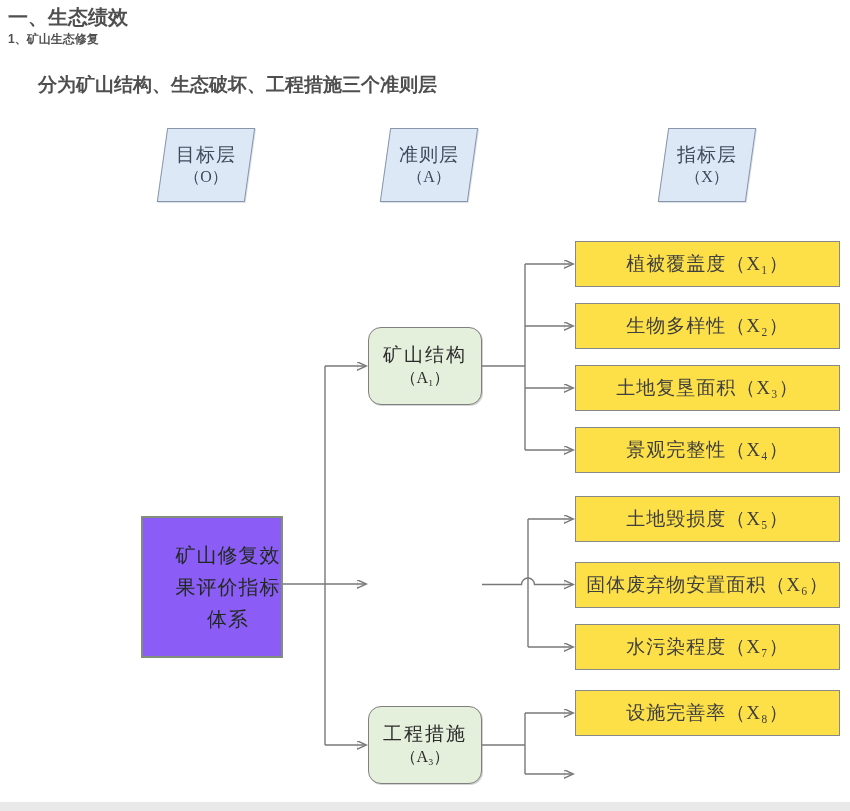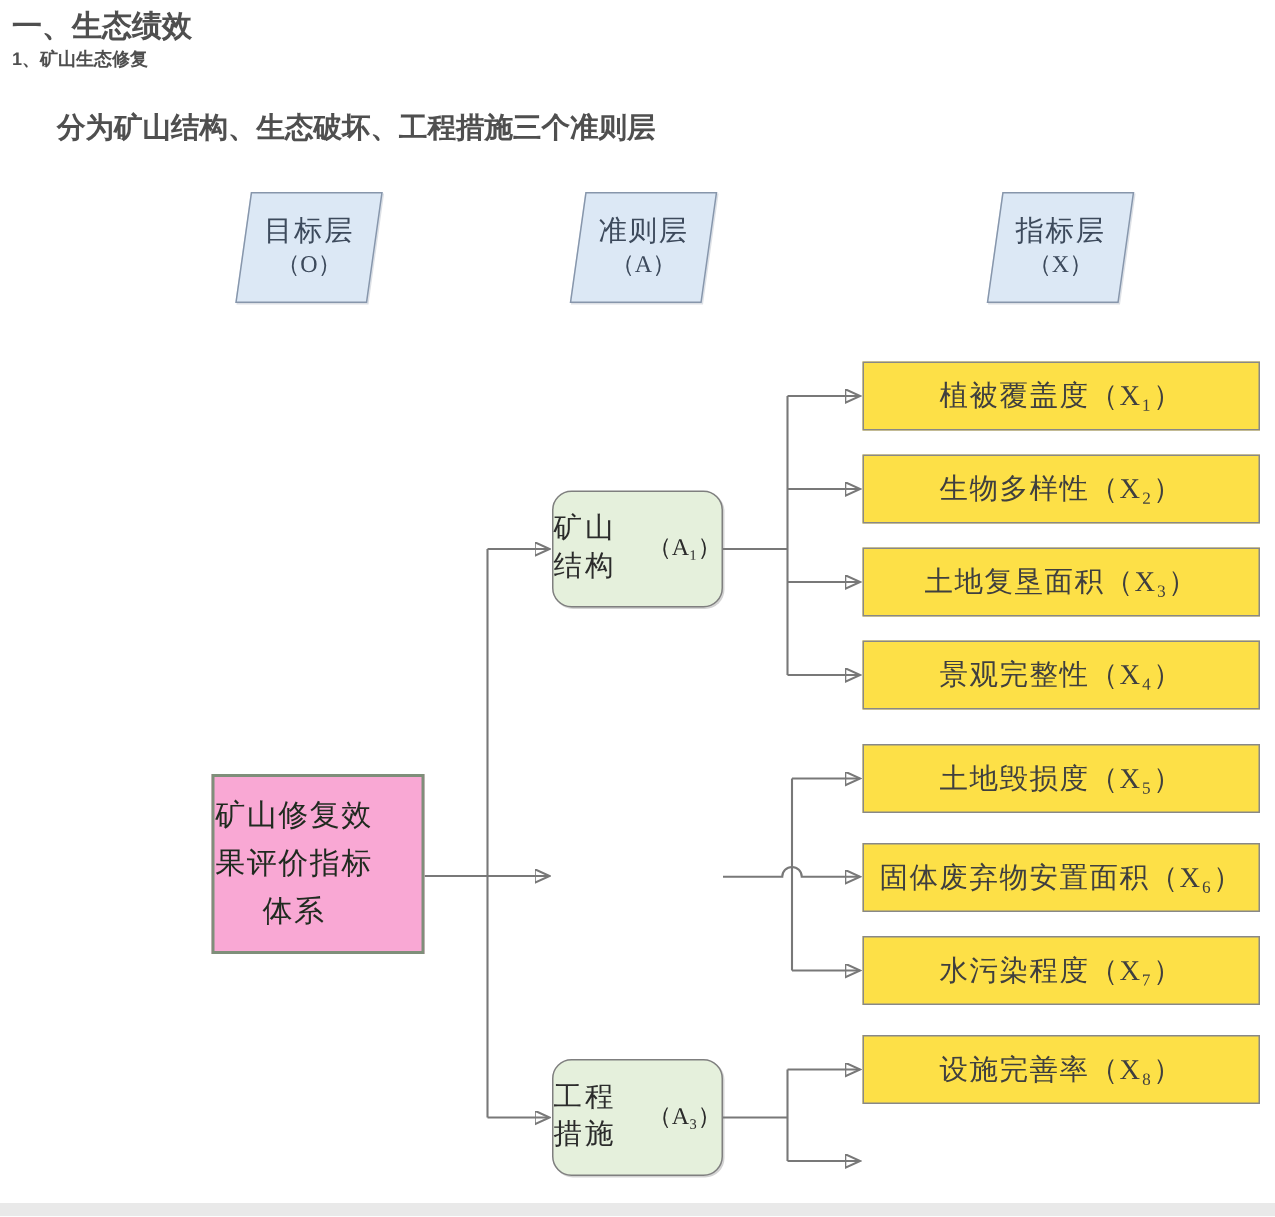--- a/index.html
+++ b/index.html
@@ -28,34 +28,34 @@
   .para-inner{
     transform:skewX(8deg);width:100%;height:100%;
     display:flex;flex-direction:column;align-items:center;justify-content:center;
     color:#3d4a5c;line-height:1.25;
   }
   .plabel{font-size:19px;letter-spacing:1px;}
   .pcode{font-size:16px;}
 
   
   .goal{
-    position:absolute;left:141px;top:516px;width:142px;height:120px;
-    background:#f9a8d4;border:2px solid #7f8f7a;box-sizing:border-box;
-    display:flex;align-items:center;justify-content:flex-start;
+    position:absolute;left:141px;top:516px;width:142px;height:142px;
+    background:#8b5cf6;border:2px solid #7f8f7a;box-sizing:border-box;
+    display:flex;align-items:center;justify-content:flex-end;
   }
   .goal-text{
     width:106px;text-align:center;font-size:20px;line-height:1.6;
     color:#1f2a1f;letter-spacing:1px;
   }
 
   
   .crit{
     position:absolute;left:368px;width:114px;height:78px;box-sizing:border-box;
     background:#e5f0dc;border:1.5px solid #7f7f7f;border-radius:13px;
-    display:flex;align-items:center;justify-content:center;
+    display:flex;flex-direction:column;align-items:center;justify-content:center;
     color:#2b2b2b;line-height:1.3;
     box-shadow:1px 1px 0 rgba(130,130,130,0.35);
   }
   .crit .clabel{font-size:19px;letter-spacing:2px;}
   .crit .ccode{font-size:16px;}
 
   
   .ind{
     position:absolute;left:575px;width:265px;height:46px;box-sizing:border-box;
     background:#fde047;border:1.4px solid #888888;

